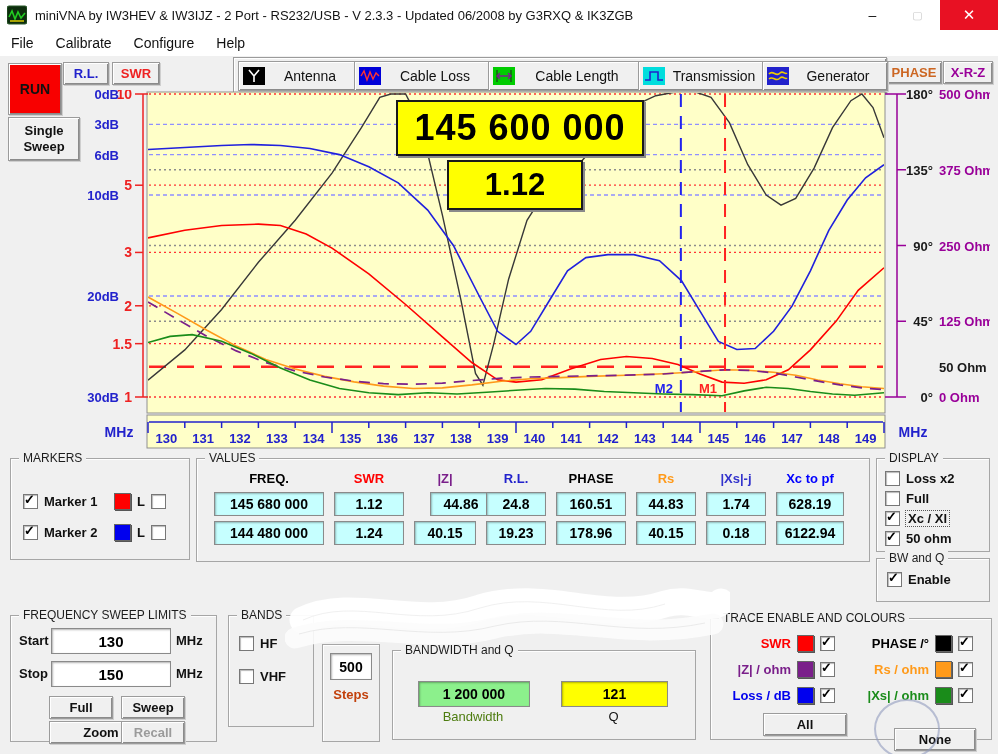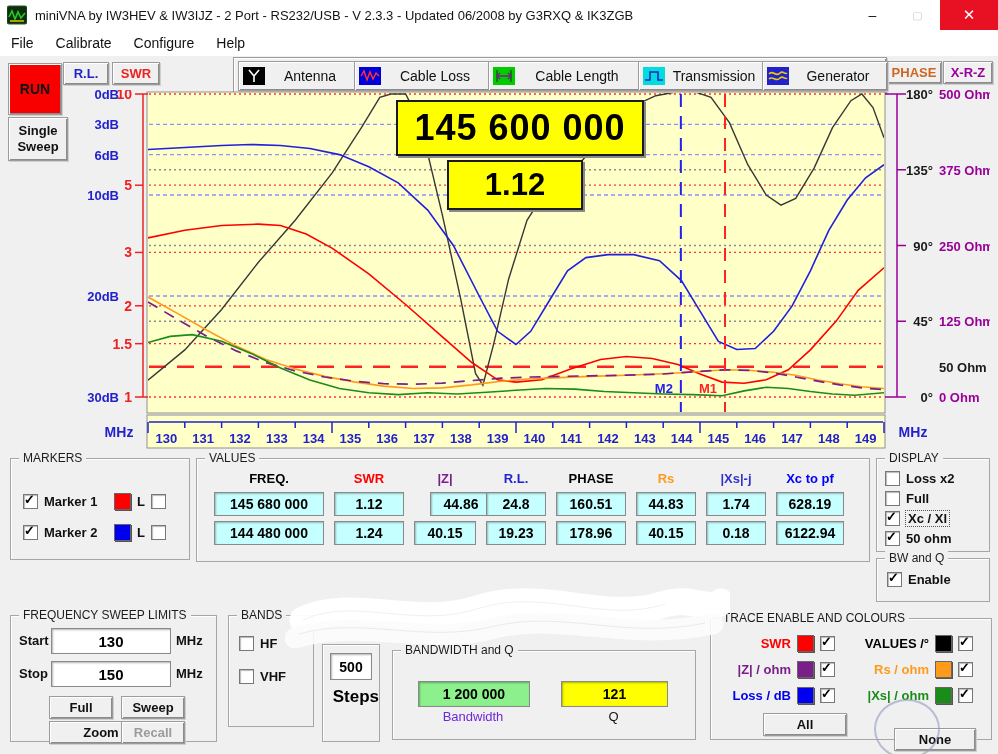--- a/index.html
+++ b/index.html
@@ -85,21 +85,21 @@
   </div>
 
   <div class="menubar" id="menu-items">
       <div class="menu-item">File</div>
       <div class="menu-item">Calibrate</div>
       <div class="menu-item">Configure</div>
       <div class="menu-item">Help</div>
     </div>
 
   <div class="raised btn" id="run-btn" style="position:absolute;left:8px;top:63px;width:52px;height:50px;background:#f80000;font-size:14px;">RUN</div>
-  <div class="raised btn" style="position:absolute;left:8px;top:117px;width:54px;height:42px;font-size:13px;text-align:center;line-height:1.25;padding:0 2px;">Single Sweep</div>
+  <div class="raised btn" style="position:absolute;left:8px;top:117px;width:54px;height:42px;font-size:13px;text-align:center;line-height:1.25;padding:0 8px;">Single Sweep</div>
 
 
   <div id="left-tabs">
       <div class="tab raised" style="left: 63px; top: 62px; width: 44px; color: rgb(34, 34, 204);">R.L.</div>
       <div class="tab raised" style="left: 112px; top: 62px; width: 46px; color: rgb(238, 34, 34);">SWR</div>
     </div>
   <div id="right-tabs">
       <div class="tab raised" style="left: 886px; top: 61px; width: 54px; color: rgb(204, 102, 34);">PHASE</div>
       <div class="tab raised" style="left: 943px; top: 61px; width: 48px; color: rgb(153, 0, 153);">X-R-Z</div>
     </div>
@@ -388,41 +388,41 @@
         </div>
         <div class="rowline" style="left: 10px; top: 53px;">
           <span class="chk"></span>
           <span>VHF</span>
         </div>
       </div>
   </div>
 
   <div class="grp" style="left:322px;top:644px;width:56px;height:96px;">
     <div class="sunken" style="position:absolute;left:7px;top:8px;width:40px;height:25px;font-size:14px;">500</div>
-    <div style="position:absolute;left:0;top:42px;width:100%;text-align:right;font-size:17px;font-weight:bold;color:#000000;">Steps</div>
+    <div style="position:absolute;left:0;top:42px;width:100%;text-align:center;font-size:13px;font-weight:bold;color:#c2410c;">Steps</div>
   </div>
 
   <div class="grp" style="left:392px;top:650px;width:302px;height:88px;">
     <span class="ttl">BANDWIDTH and Q</span>
     <div class="sunken" id="bw-box" style="position: absolute; left: 25px; top: 30px; width: 110px; height: 24px; font-size: 14px; background: rgb(140, 240, 140);">1 200 000</div>
-    <div style="position:absolute;left:25px;top:58px;width:110px;text-align:center;font-size:13px;color:#6d28d9;">Bandwidth</div>
+    <div style="position:absolute;left:25px;top:58px;width:110px;text-align:center;font-size:13px;color:#4d7c0f;">Bandwidth</div>
     <div class="sunken" id="q-box" style="position: absolute; left: 168px; top: 30px; width: 105px; height: 24px; font-size: 14px; background: rgb(255, 255, 0);">121</div>
     <div style="position:absolute;left:168px;top:58px;width:105px;text-align:center;font-size:13px;color:#111;">Q</div>
   </div>
 
   <div class="grp" style="left:710px;top:618px;width:280px;height:120px;">
     <span class="ttl">TRACE ENABLE AND COLOURS</span>
     <div id="trace-rows">
         <div class="rowline" style="left: 14px; top: 16px;">
           <span style="color: rgb(255, 0, 0); width: 66px; text-align: right;">SWR</span>
           <span class="swatch" style="background: rgb(255, 0, 0);"></span>
           <span class="chk on"></span>
         </div>
         <div class="rowline" style="left: 140px; top: 16px;">
-          <span style="color: rgb(0, 0, 0); width: 78px; text-align: right;">VALUES /°</span>
+          <span style="color: rgb(0, 0, 0); width: 78px; text-align: right;">PHASE /°</span>
           <span class="swatch" style="background: rgb(0, 0, 0);"></span>
           <span class="chk on"></span>
         </div>
         <div class="rowline" style="left: 14px; top: 42px;">
           <span style="color: rgb(122, 31, 138); width: 66px; text-align: right;">|Z| / ohm</span>
           <span class="swatch" style="background: rgb(122, 31, 138);"></span>
           <span class="chk on"></span>
         </div>
         <div class="rowline" style="left: 140px; top: 42px;">
           <span style="color: rgb(255, 154, 26); width: 78px; text-align: right;">Rs / ohm</span>

